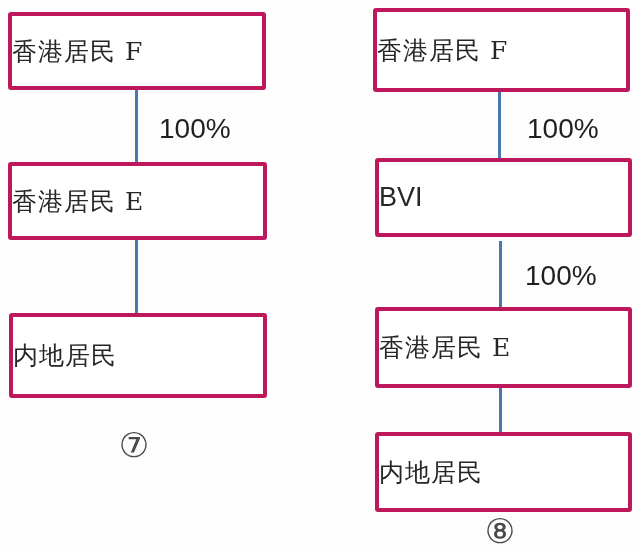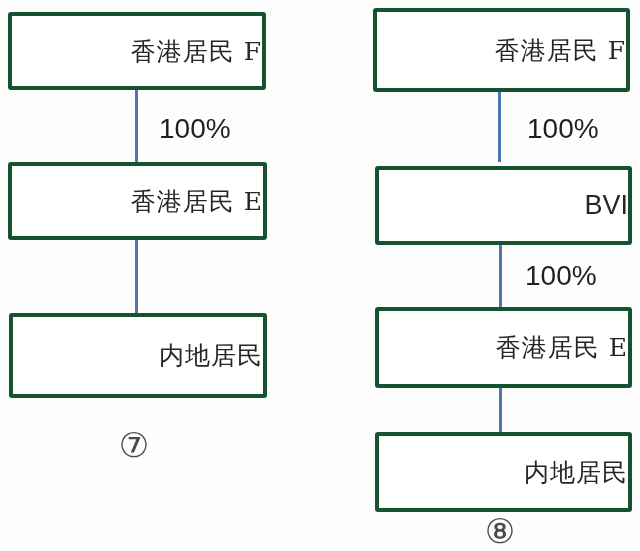--- a/index.html
+++ b/index.html
@@ -11,25 +11,25 @@
     position: relative;
     width: 640px;
     height: 551px;
     background: #fdfdfd;
     overflow: hidden;
   }
   .box {
     position: absolute;
     box-sizing: border-box;
     background: #ffffff;
-    border: 4px solid #14532d;
+    border: 4px solid #be185d;
     border-radius: 3px;
     display: flex;
     align-items: center;
-    justify-content: flex-end;
+    justify-content: flex-start;
     z-index: 1;
   }
   .box-label {
     font-family: "DejaVu Serif", "Liberation Serif", serif;
     font-size: 25px;
     color: #262626;
     letter-spacing: 1px;
     white-space: nowrap;
   }
   .box-label.latin {
@@ -88,21 +88,21 @@
   </div>
 
   <div>
     <div class="box" style="left:373px; top:8px; width:257px; height:84px;">
       <span class="box-label">香港居民 F</span>
     </div>
 
     <div class="vline" style="left:498px; top:92px; height:70px;"></div>
     <div class="edge-label" style="left:527px; top:113px;">100%</div>
 
-    <div class="box" style="left:375px; top:166px; width:257px; height:79px;">
+    <div class="box" style="left:375px; top:158px; width:257px; height:79px;">
       <span class="box-label latin">BVI</span>
     </div>
 
     <div class="vline" style="left:499px; top:241px; height:66px;"></div>
     <div class="edge-label" style="left:525px; top:260px;">100%</div>
 
     <div class="box" style="left:375px; top:307px; width:257px; height:81px;">
       <span class="box-label">香港居民 E</span>
     </div>
 

